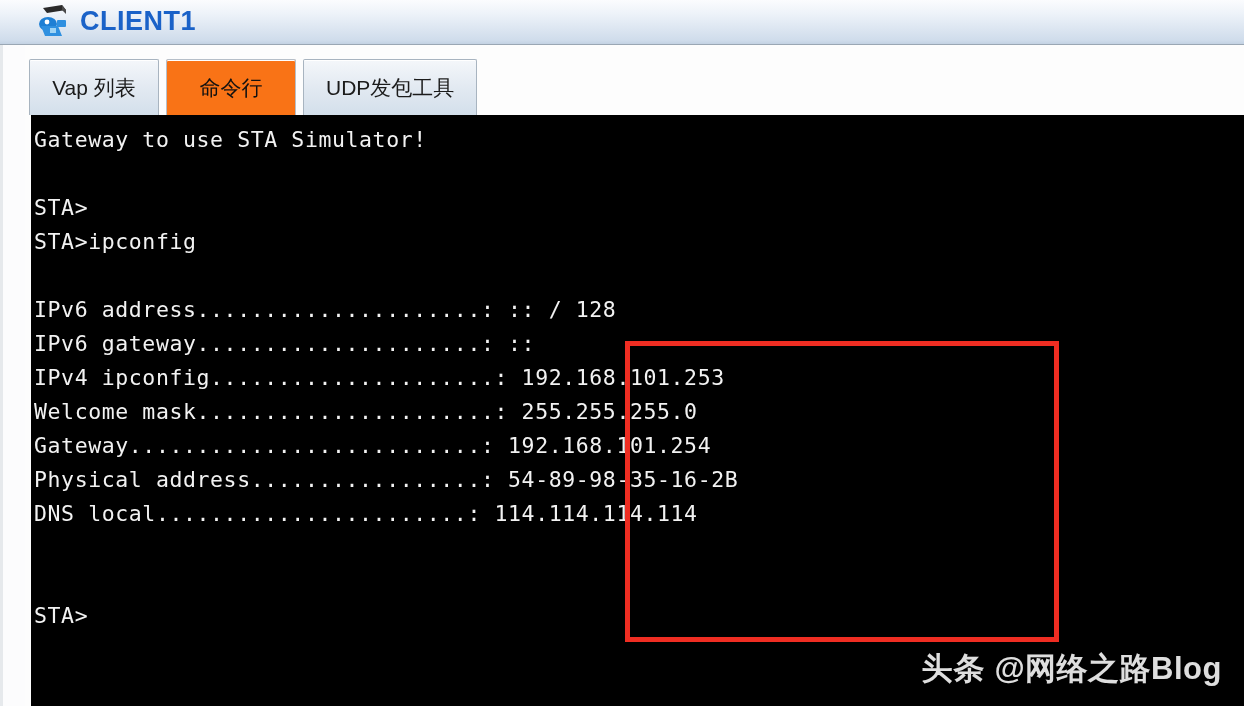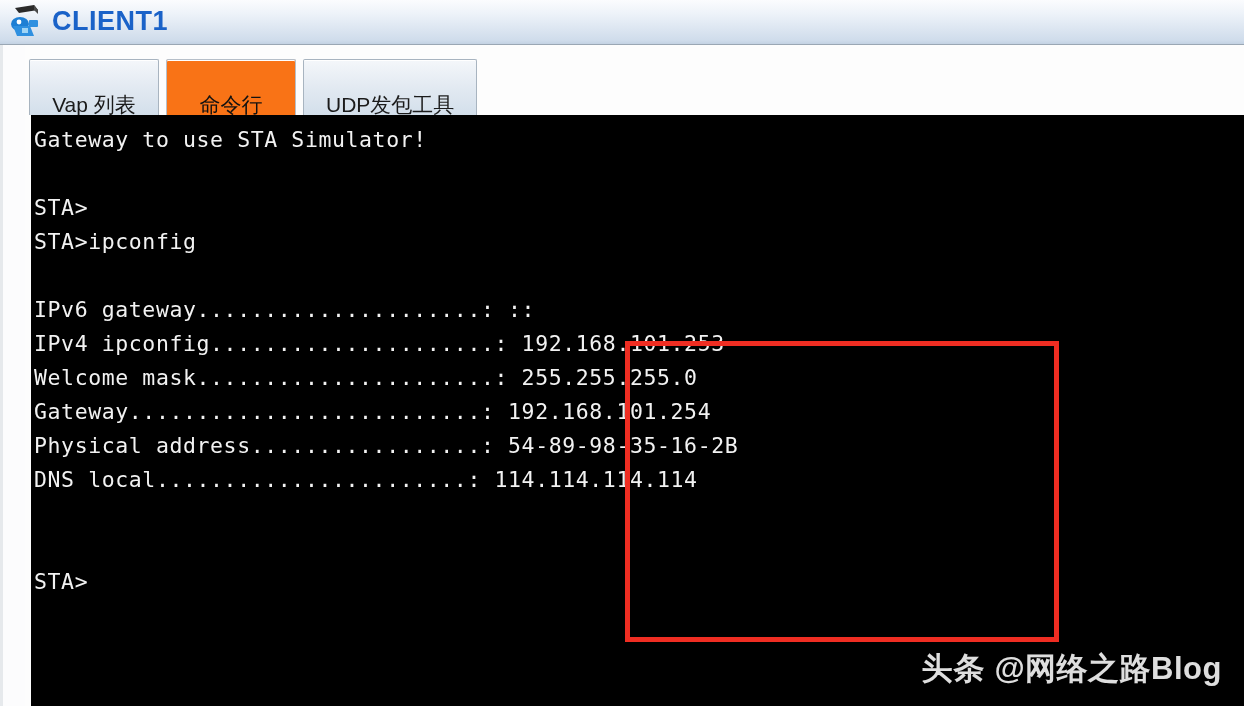--- a/index.html
+++ b/index.html
@@ -10,21 +10,21 @@
     font-family:"Liberation Sans", sans-serif;
   }
 
   #app { position:relative; width:1244px; height:706px; background:#fdfdfe; }
 
   
   .titlebar {
     position:absolute; left:0; top:0; width:1244px; height:45px;
     background:linear-gradient(to bottom, #fbfcfe 0%, #eef3f9 30%, #cfdceb 92%, #c3d2e3 100%);
     border-bottom:1px solid #9aa7b4;
-    display:flex; align-items:center;
+    display:flex; align-items:center;padding-left:28px;
   }
   .title-icon {
     width:40px; height:36px; margin-left:8px; margin-right:4px;
     position:relative; flex:0 0 auto;
   }
   .title-text {
     font-size:27px; font-weight:600; color:#1a62c8;
     letter-spacing:0.5px; line-height:1;
     padding-bottom:2px;
   }
@@ -40,21 +40,21 @@
     background:#fdfdfd;
   }
 
   
   .tabstrip {
     position:absolute; left:4px; top:14px; height:56px;
     display:flex; align-items:stretch; gap:7px;
   }
   .tab {
     min-width:130px; padding:0 22px;
-    display:flex; align-items:flex-end; justify-content:center;
+    display:flex; align-items:center; justify-content:center;
     font-size:21px; color:#1b1b1b;
     border:1px solid #a8b4c0;
     border-bottom:none;
     border-radius:2px 2px 0 0;
     background:linear-gradient(to bottom,#f4f7fa 0%, #e3eaf2 48%, #d3dfeb 100%);
     box-shadow:inset 0 1px 0 #ffffff;
     white-space:nowrap;
   }
   .tab.active {
     background:#f97316;
@@ -137,20 +137,21 @@
         </div>
       </div>
 
       <div class="terminal">
 
         <div class="term-line">Gateway to use STA Simulator!</div>
         <div class="term-line blank"></div>
         <div class="term-line">STA&gt;</div>
         <div class="term-line">STA&gt;ipconfig</div>
         <div class="term-line blank"></div>
+        <div class="term-line">IPv6 address.....................: :: / 128</div>
         <div class="term-line">IPv6 gateway.....................: ::</div>
         <div class="term-line">IPv4 ipconfig.....................: 192.168.101.253</div>
         <div class="term-line">Welcome mask......................: 255.255.255.0</div>
         <div class="term-line">Gateway..........................: 192.168.101.254</div>
         <div class="term-line">Physical address.................: 54-89-98-35-16-2B</div>
         <div class="term-line">DNS local.......................: 114.114.114.114</div>
         <div class="term-line blank"></div>
         <div class="term-line blank"></div>
         <div class="term-line">STA&gt;</div>
 

